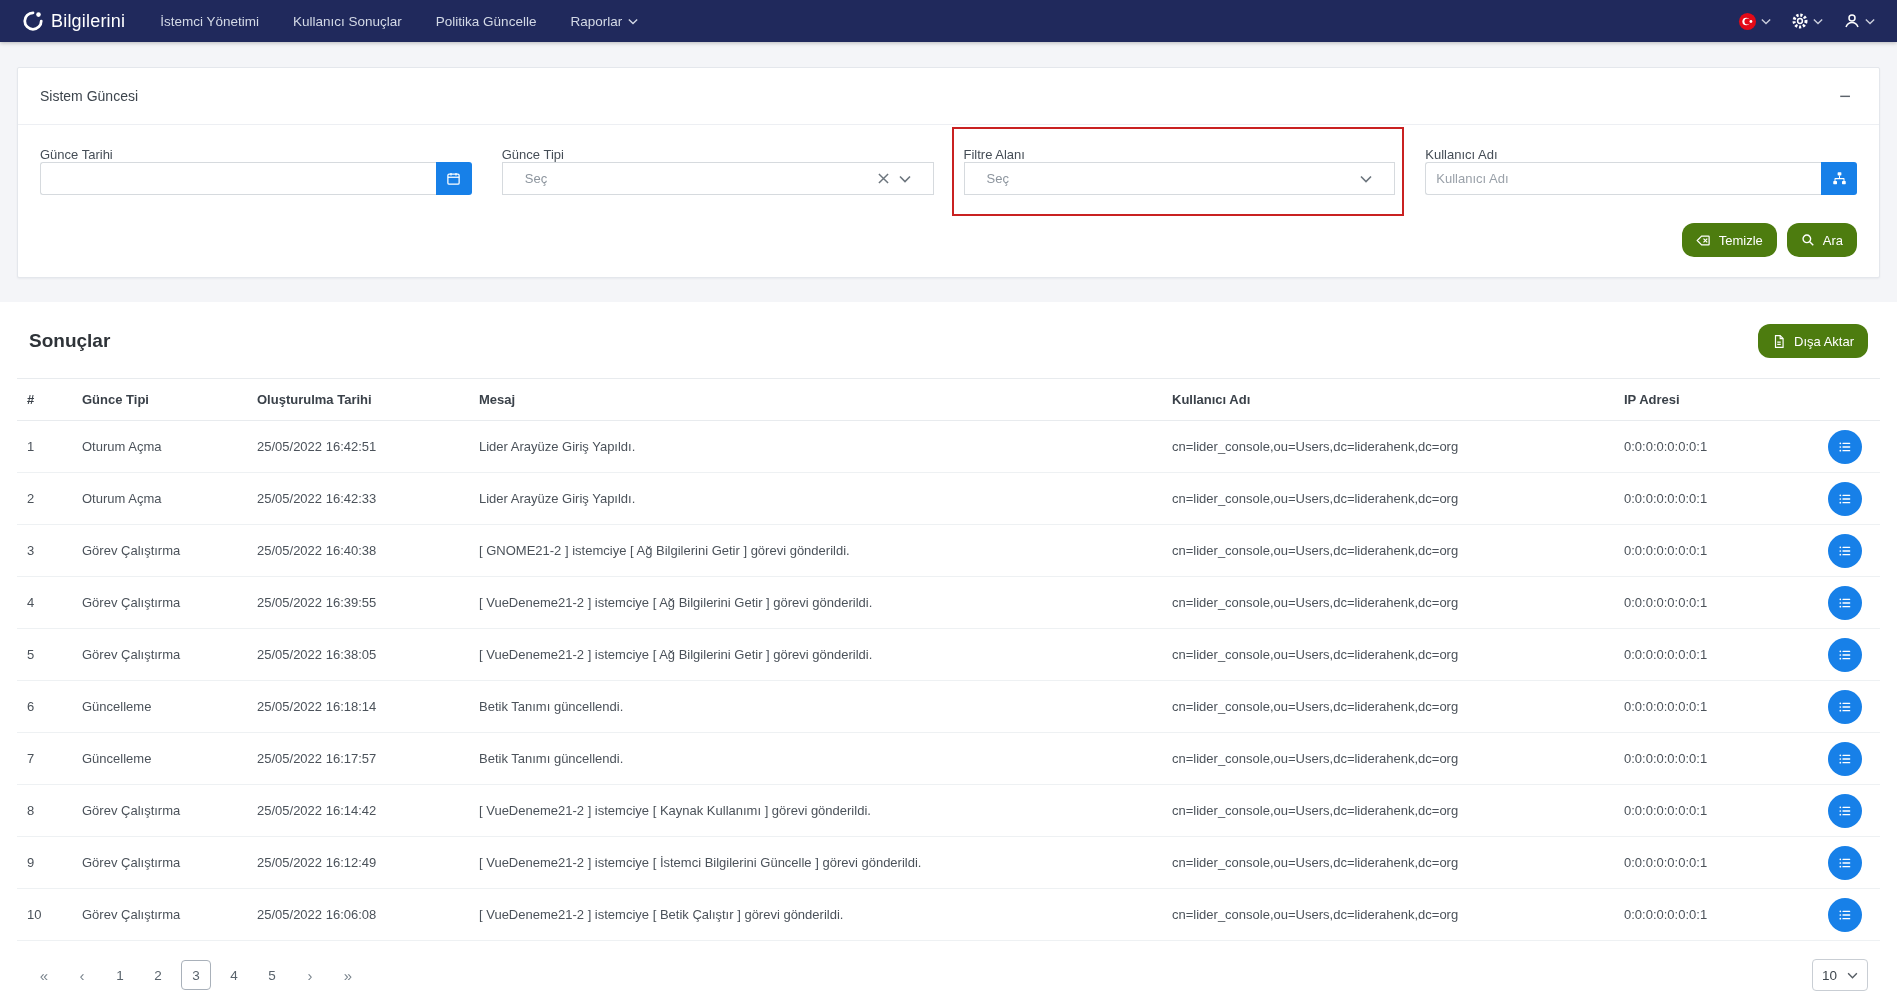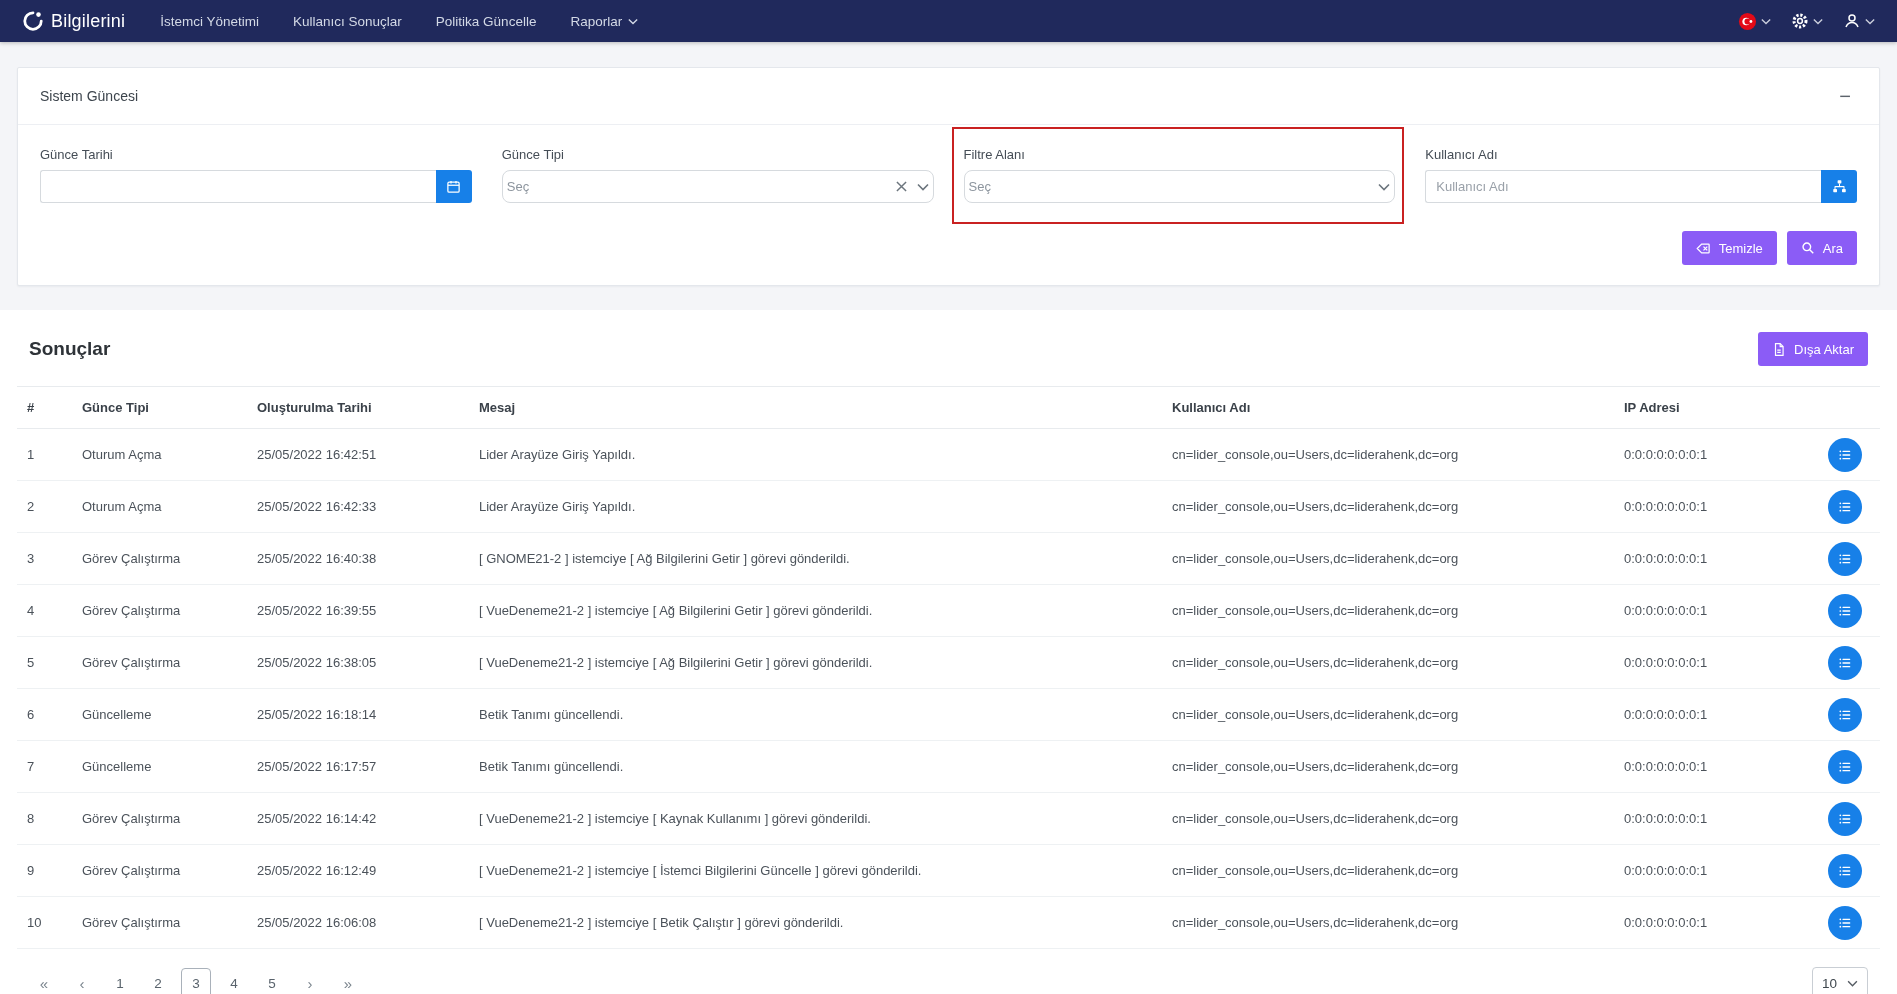--- a/index.html
+++ b/index.html
@@ -55,50 +55,50 @@
     background:none; border:none; color:#5c636b; font-size:20px; line-height:1;
     cursor:pointer; padding:2px 6px;
   }
   .card-body { padding:22px 22px 20px; }
   .filter-grid {
     display:grid;
     grid-template-columns:repeat(4,1fr);
     column-gap:30px;
   }
   .field { position:relative; }
-  .field-label { display:block; font-size:13px; color:#454d56; margin-bottom:8px; }
+  .field-label { display:block; font-size:13px; color:#454d56; }
   .control { display:flex; width:100%; }
   .text-input {
     flex:1; min-width:0; height:33px;
     border:1px solid #d6dade; border-radius:3px;
     padding:0 10px; font-size:13px; color:#495057;
     font-family:"Liberation Sans", sans-serif;
     outline:none; background:#fff;
   }
   .text-input::placeholder { color:#9aa1a9; }
   .has-addon .text-input { border-radius:3px 0 0 3px; border-right:none; }
   .addon-btn {
     width:36px; height:33px; border:none; background:#1780e8; color:#fff;
     border-radius:0 3px 3px 0; cursor:pointer;
     display:inline-flex; align-items:center; justify-content:center;
   }
   .select {
-    flex:1; height:33px; border:1px solid #d6dade; border-radius:8px;
-    display:flex; align-items:center; padding:0 4px; gap:8px;
+    flex:1; height:33px; border:1px solid #d6dade; border-radius:0;
+    display:flex; align-items:center; padding:0 22px; gap:8px;
     font-size:13px; color:#8d959e; background:#fff; cursor:pointer;
   }
   .select-value { flex:1; }
   .select-icons { display:flex; align-items:center; gap:10px; color:#6c757d; }
   .annot-box {
     position:absolute; top:-20px; bottom:-21px; left:-12px; right:-9px;
     border:2px solid #c92121; pointer-events:none;
   }
   .actions { display:flex; justify-content:flex-end; gap:10px; margin-top:28px; }
   .btn {
-    background:#8b5cf6; color:#fff; border:none; border-radius:3px;
+    background:#4d7c0f; color:#fff; border:none; border-radius:12px;
     height:32px; padding:17px 14px; font-size:13px;
     display:inline-flex; align-items:center; gap:8px; cursor:pointer;
     font-family:"Liberation Sans", sans-serif;
   }
 
   
   .results {
     background:#fff;
     margin-top:24px;
     padding:22px 17px 10px;

